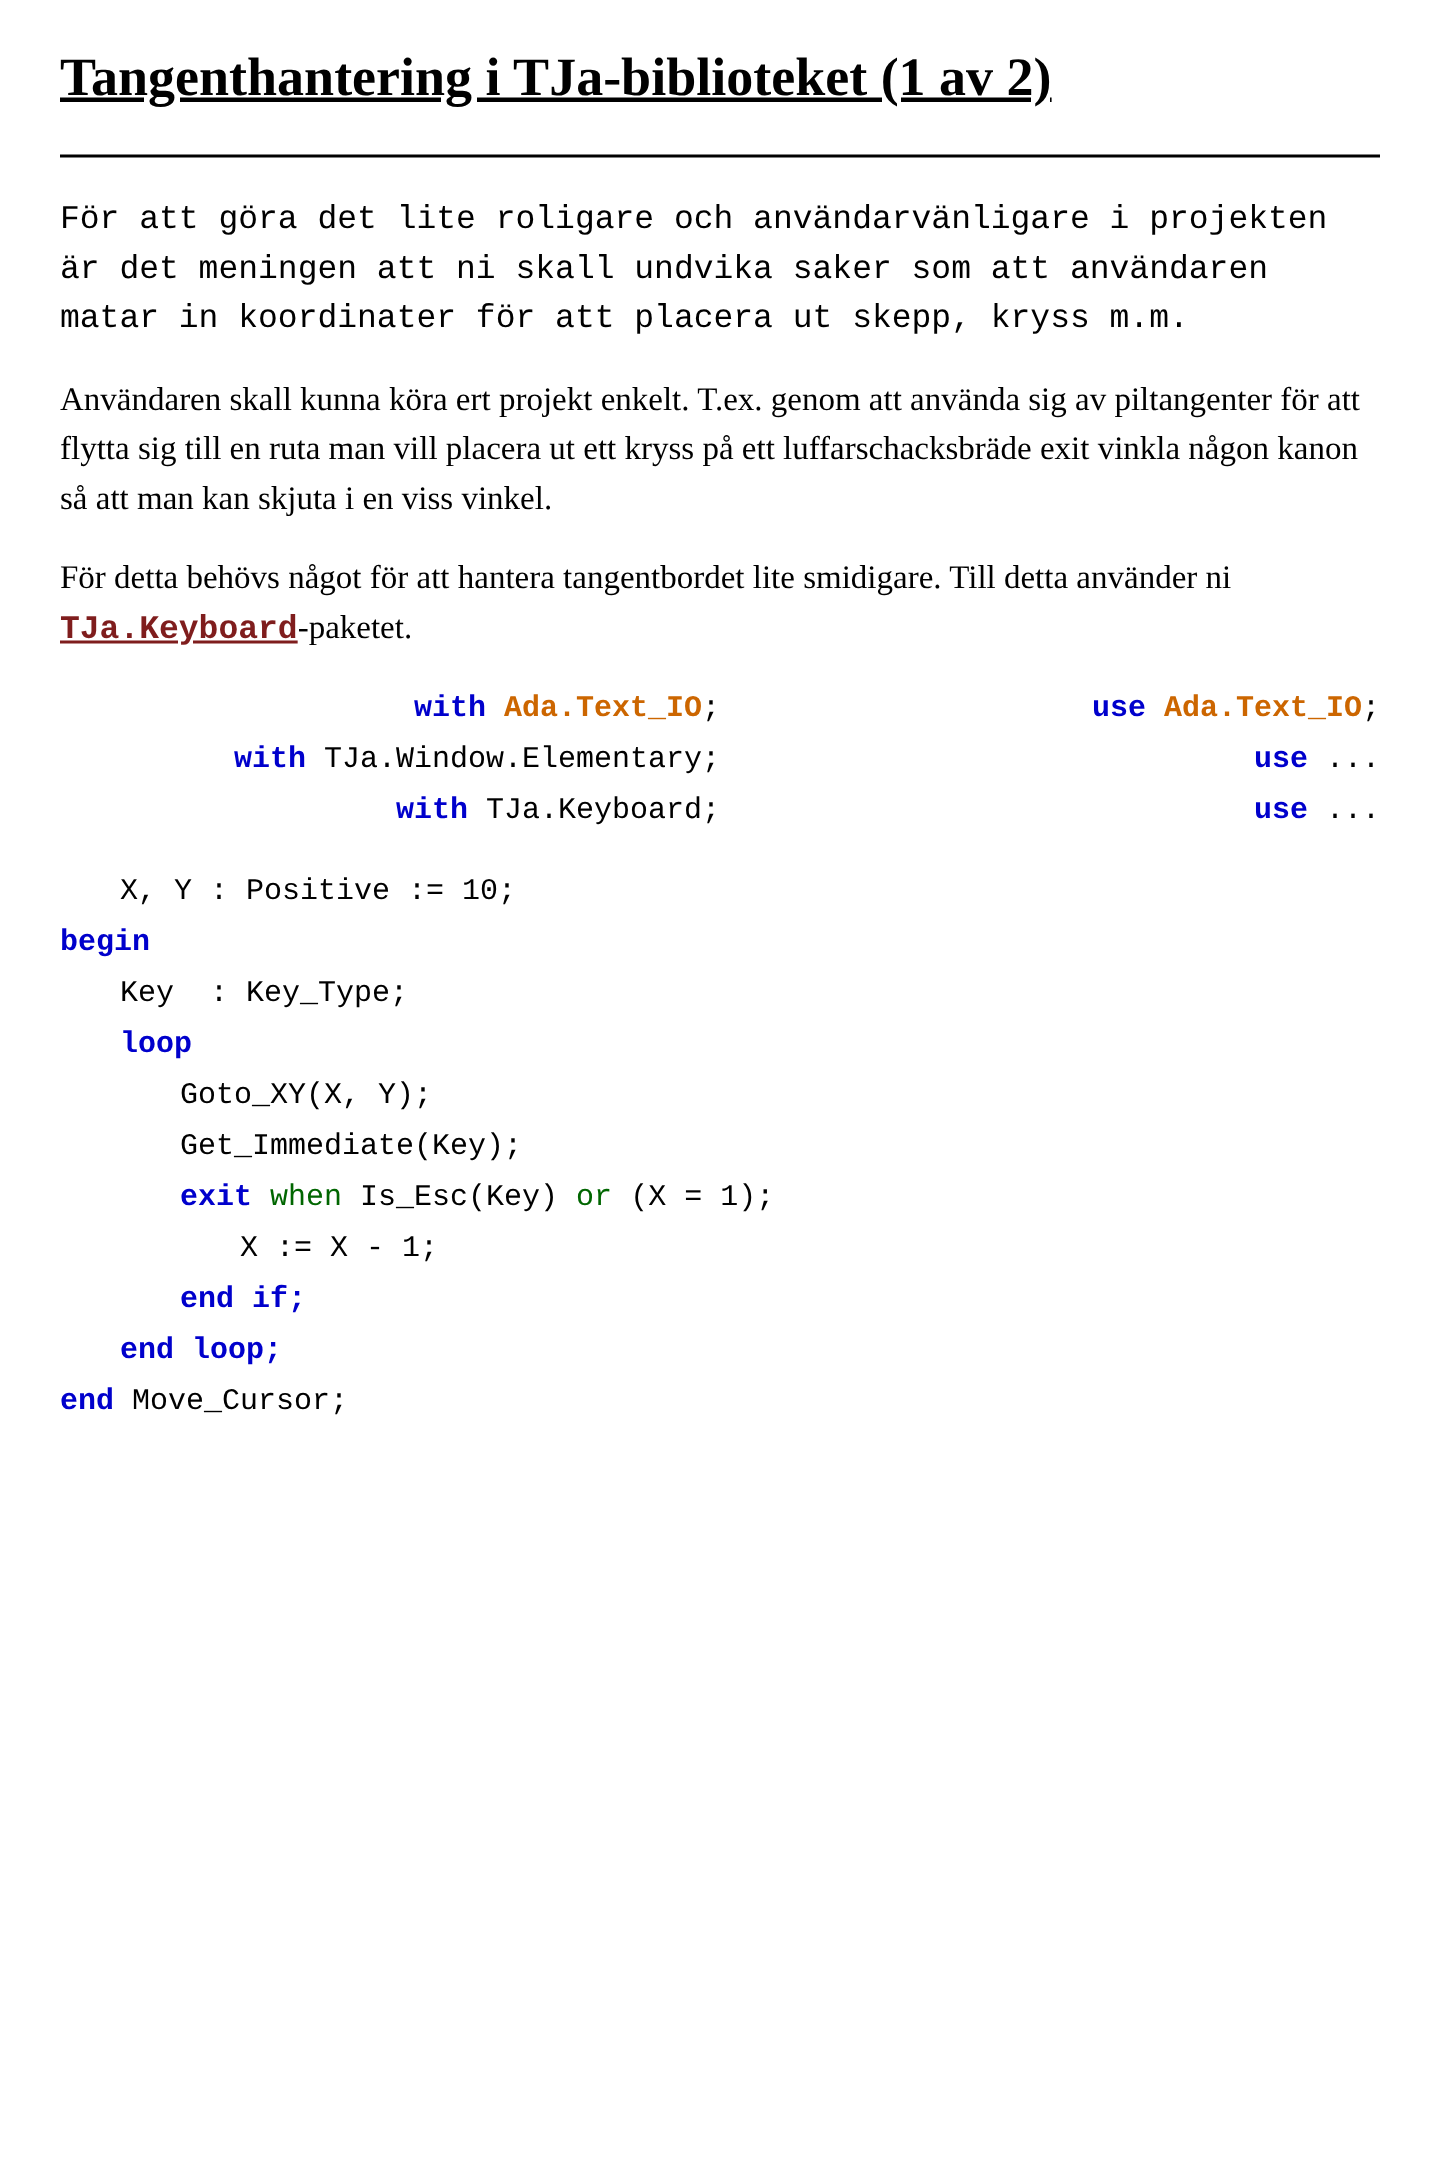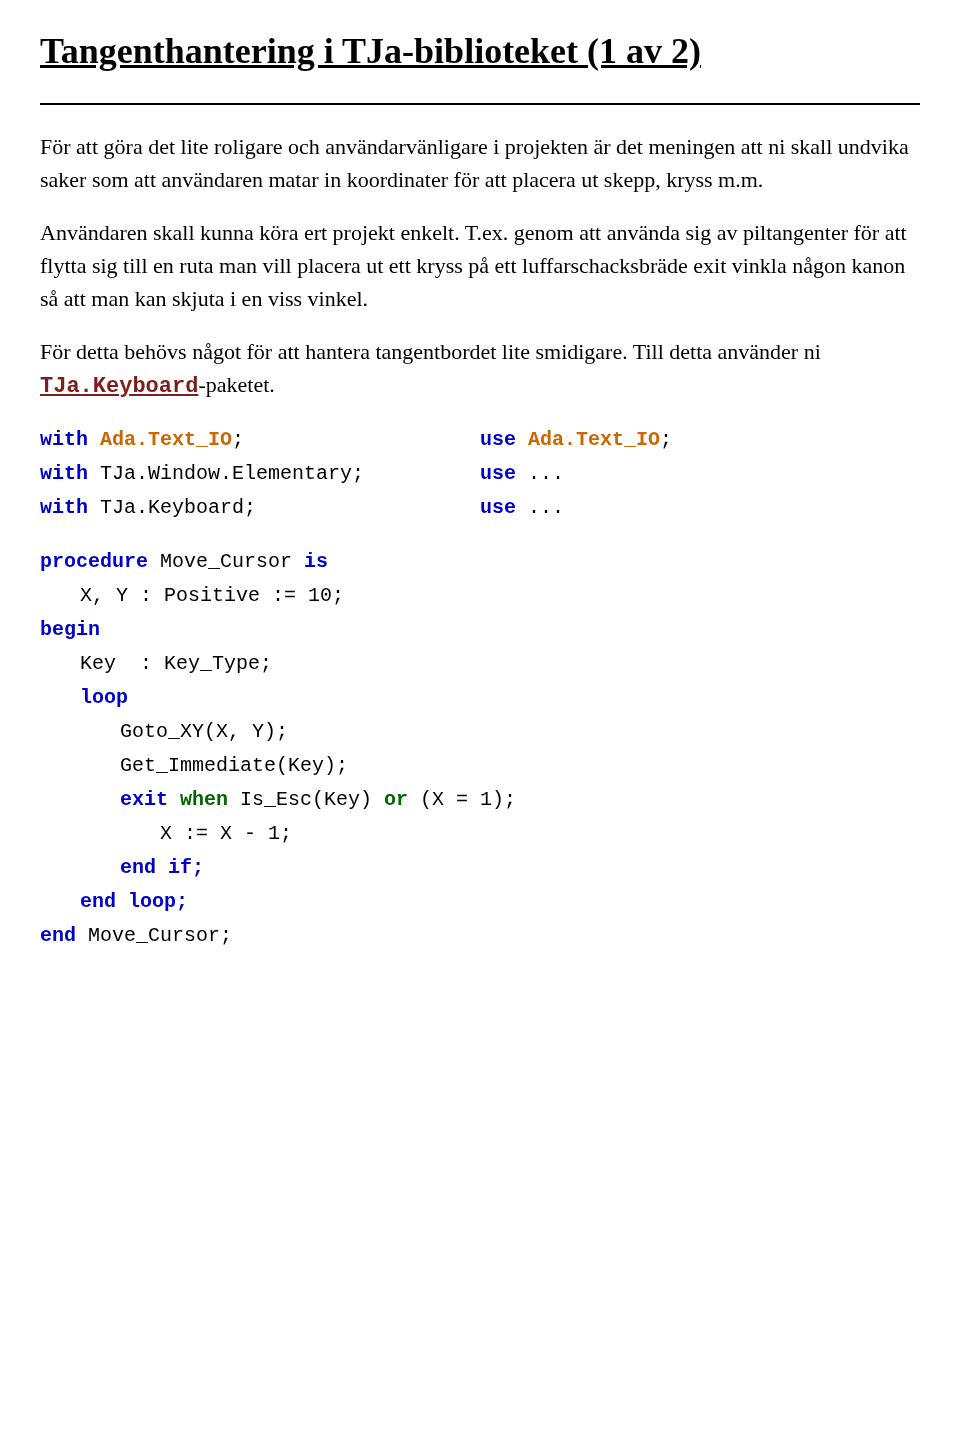--- a/index.html
+++ b/index.html
@@ -22,20 +22,21 @@
       font-weight: bold;
       text-decoration: underline;
       margin-bottom: 30px;
       line-height: 1.2;
     }
 
     .intro-text {
       font-size: 22px;
       line-height: 1.5;
       margin-bottom: 20px;
+      font-family: Liberation Mono, monospace;
     }
 
     .section-text {
       font-size: 22px;
       line-height: 1.5;
       margin-bottom: 20px;
     }
 
     .body-text {
       font-size: 22px;
@@ -47,38 +48,39 @@
       color: #7f1d1d;
       font-family: 'Courier New', Courier, monospace;
       font-weight: bold;
       text-decoration: underline;
     }
 
     .code-table {
       width: 100%;
       border-collapse: collapse;
       margin-bottom: 20px;
+      text-align: right;
     }
 
     .code-table td {
       font-family: 'Courier New', Courier, monospace;
       font-size: 20px;
       line-height: 1.7;
       vertical-align: top;
       padding: 0;
     }
 
     .kw-blue {
       color: #0000cc;
       font-weight: bold;
     }
 
     .kw-green {
       color: #006600;
-      font-weight: bold;
+      font-weight: normal;
       margin-top: 12px;
     }
 
     .ident-orange {
       color: #cc6600;
       font-weight: bold;
     }
 
     .code-plain {
       color: #000000;
@@ -145,21 +147,20 @@
         </td>
         <td>
           <span class="kw-blue">use</span><span class="code-plain"> ...</span>
         </td>
       </tr>
     </tbody>
   </table>
 </div>
 
 <div class="code-section">
-  <span class="code-line"><span class="kw-blue">procedure</span> Move_Cursor <span class="kw-blue">is</span></span>
   <span class="code-line indent1">X, Y : Positive := 10;</span>
   <span class="code-line"><span class="kw-blue">begin</span></span>
   <span class="code-line indent1">Key  : Key_Type;</span>
   <span class="code-line indent1"><span class="kw-blue">loop</span></span>
   <span class="code-line indent2">Goto_XY(X, Y);</span>
   <span class="code-line indent2">Get_Immediate(Key);</span>
   <span class="code-line indent2"><span class="kw-blue">exit</span> <span class="kw-green">when</span> Is_Esc(Key) <span class="kw-green">or</span> (X = 1);</span>
   <span class="code-line indent3">X := X - 1;</span>
   <span class="code-line indent2"><span class="kw-blue">end if;</span></span>
   <span class="code-line indent1"><span class="kw-blue">end loop;</span></span>

